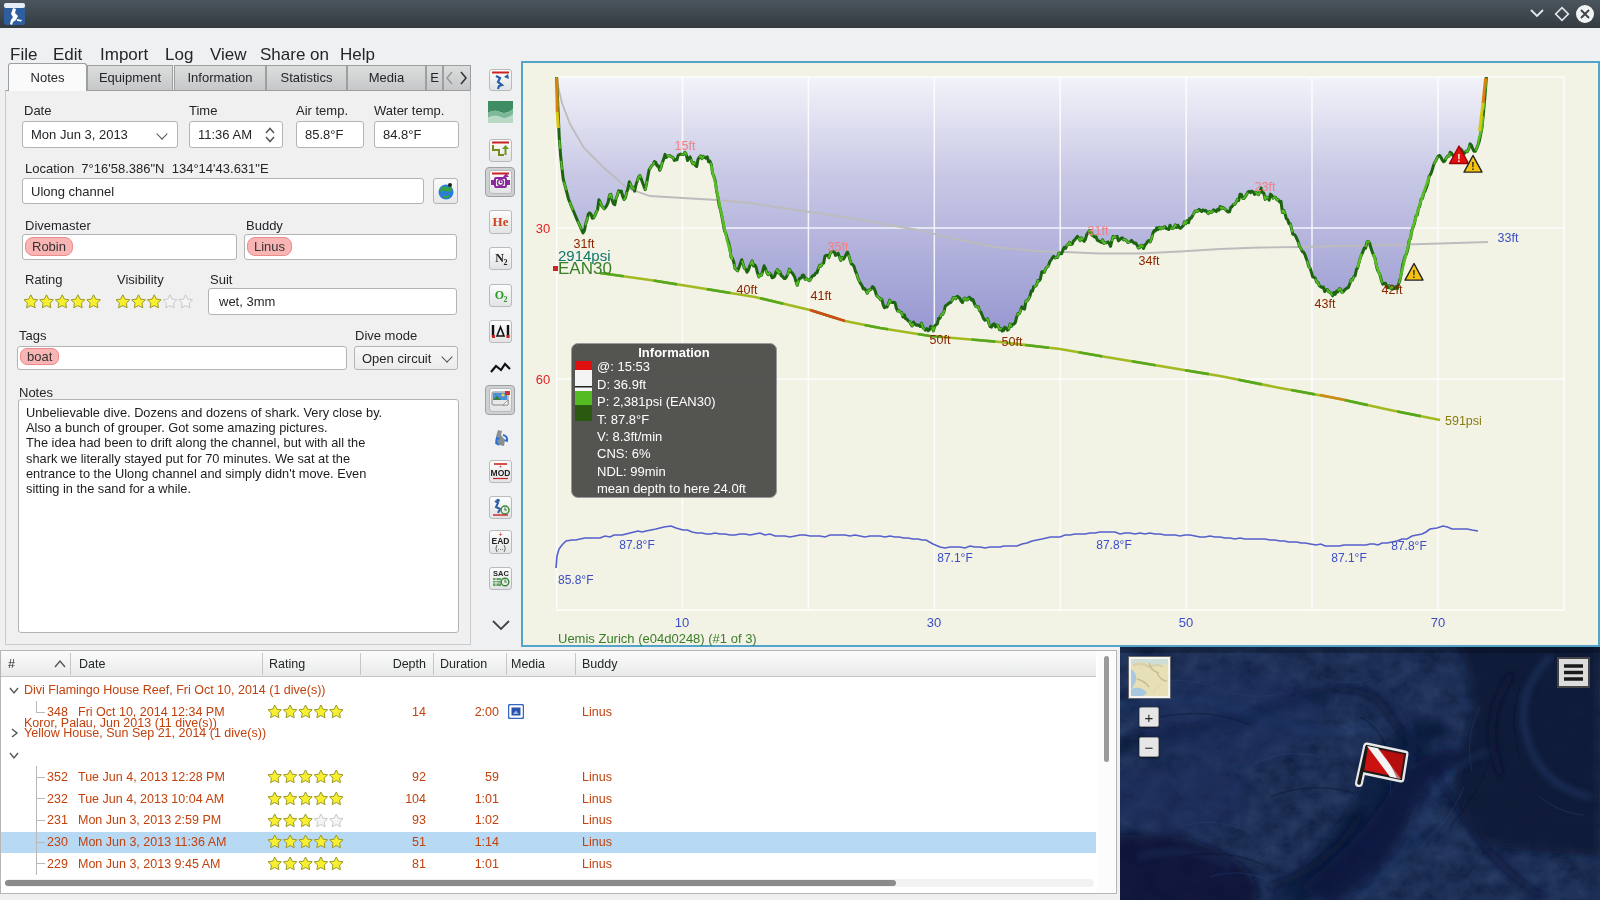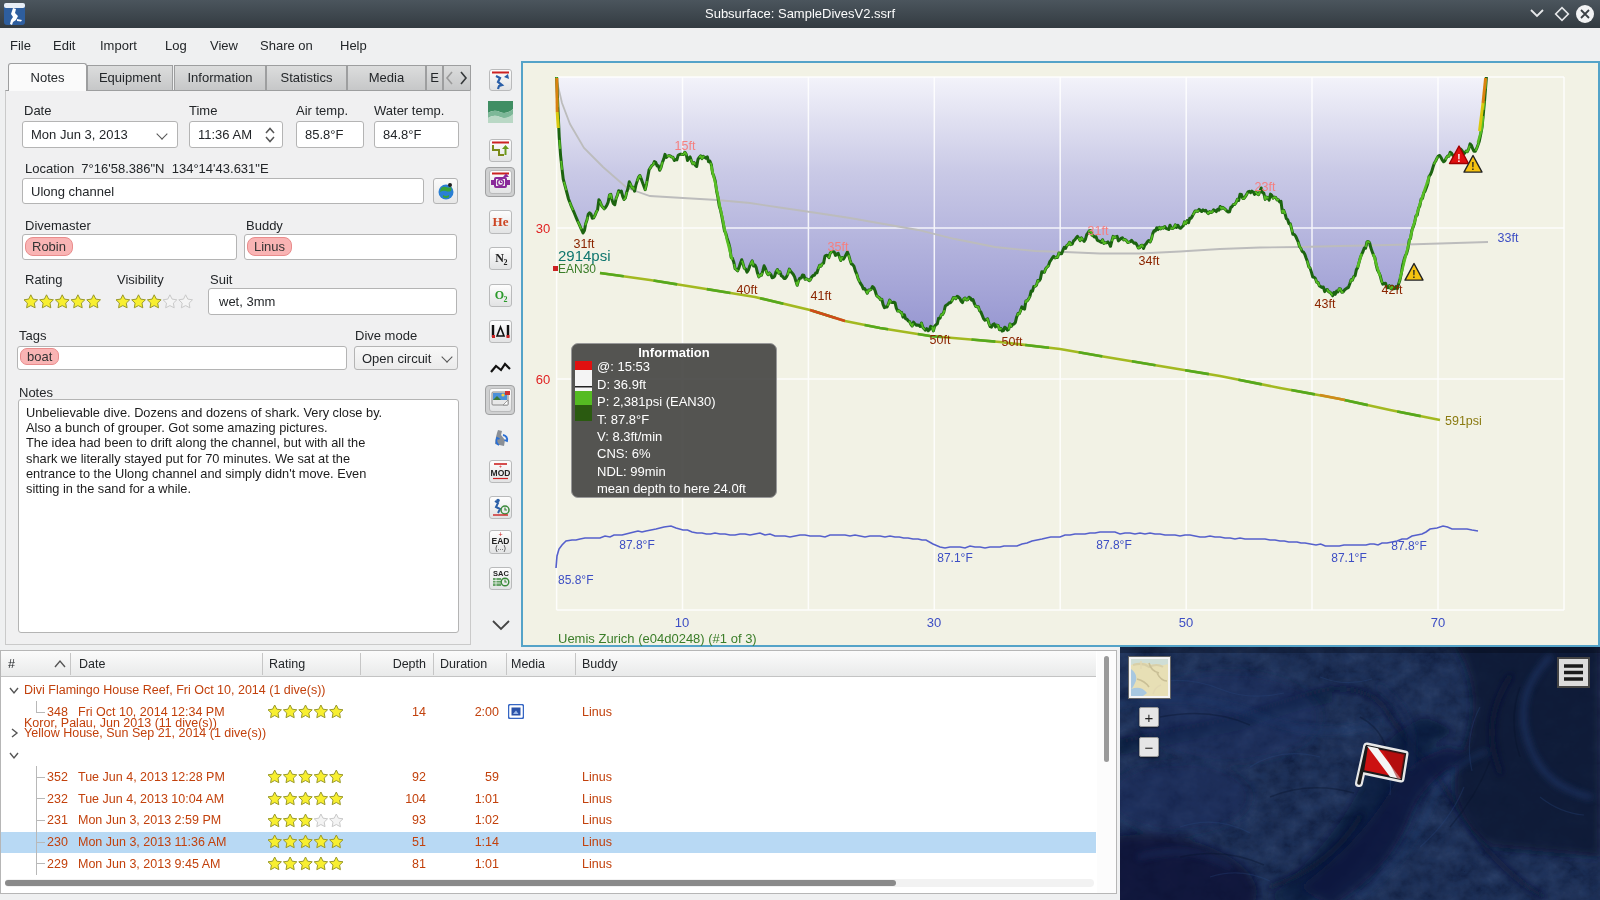--- a/index.html
+++ b/index.html
@@ -1,39 +1,38 @@
 <!DOCTYPE html>
 <html><head><meta charset="utf-8"><style>
 *{margin:0;padding:0;box-sizing:border-box}
 html,body{width:1600px;height:900px;overflow:hidden;font-family:"Liberation Sans",sans-serif;background:#eff0f1}
 .abs{position:absolute}
 #titlebar{position:absolute;left:0;top:0;width:1600px;height:28px;background:linear-gradient(#4b555d,#333b41)}
 #titlebar .title{position:absolute;left:0;right:0;top:6px;text-align:center;color:#fcfcfc;font-size:13px}
 #menubar{position:absolute;left:0;top:28px;width:1600px;height:30px;background:#eff0f1}
-.menuitem{position:absolute;top:10px;font-size:13px;color:#232629}
+.menuitem{position:absolute;top:17px;font-size:17px;color:#232629}
 .lbl{position:absolute;font-size:13px;color:#232629}
 .field{position:absolute;background:#fff;border:1px solid #b4b4b4;border-radius:3px;font-size:13px;color:#232629}
 .field .tx{position:absolute;left:8px;top:5px;white-space:nowrap}
 .pill{position:absolute;background:#f9b4b4;border:1.5px solid #e98c8c;border-radius:8px;font-size:13px;color:#333;padding:0 6px;line-height:17px}
 .combo-arrow{position:absolute;width:8px;height:8px;border-left:1.6px solid #555;border-bottom:1.6px solid #555;transform:rotate(-45deg)}
 .tab{position:absolute;top:65px;height:25px;background:linear-gradient(#dcdddd,#c6c7c8);border:1px solid #9d9e9f;border-bottom:none;font-size:13px;color:#232629;text-align:center}
 .tab span{position:relative;top:4px}
 #tab-active{top:63px;height:28px;background:#fafafa;border-radius:3px 3px 0 0;z-index:3}
 .hdrtxt{position:absolute;top:6px;font-size:12.5px;color:#232629}
 .rowtxt{position:absolute;font-size:12.5px;color:#c2410c;white-space:nowrap}
 .num{text-align:right}
 </style></head><body>
 <div id="titlebar">
  <svg class="abs" style="left:4px;top:3px" width="21" height="22">
       <rect x="0" y="0" width="21" height="22" rx="3" fill="#2e5e9e"></rect>
       <rect x="0" y="0" width="21" height="5" rx="2" fill="#e8eef6"></rect>
       <path d="M9,5 l3,1 l-1,4 l3,3 l-2,4 l-3,2 l-1,3 l-2,-1 l1,-4 l2,-3 l-2,-3 z" fill="#fff"></path>
       <path d="M13,16 l5,1 l-1,1.5 l-4,-0.5 z" fill="#fff"></path>
     </svg>
- <div class="title">Subsurface: SampleDivesV2.ssrf</div>
  <svg class="abs" style="left:1529px;top:7px" width="16" height="14">
       <path d="M2,3 L8,9 L14,3" fill="none" stroke="#e6e8ea" stroke-width="1.8"></path>
     </svg>
  <svg class="abs" style="left:1553px;top:5px" width="18" height="18">
       <rect x="4.5" y="4.5" width="9" height="9" fill="none" stroke="#e6e8ea" stroke-width="1.6" transform="rotate(45 9 9)"></rect>
     </svg>
  <svg class="abs" style="left:1575px;top:4px" width="20" height="20">
       <circle cx="10" cy="10" r="9" fill="#f2f3f4"></circle>
       <path d="M6,6 L14,14 M14,6 L6,14" stroke="#3a4045" stroke-width="1.8"></path>
     </svg>
@@ -278,21 +277,21 @@
 <span class="abs" style="left:838px;top:247px;font-size:12.5px;color:#f57f7f;white-space:nowrap;transform:translate(-50%,-50%)">35ft</span>
 <span class="abs" style="left:940px;top:340px;font-size:12.5px;color:#8b2500;white-space:nowrap;transform:translate(-50%,-50%)">50ft</span>
 <span class="abs" style="left:1012px;top:342px;font-size:12.5px;color:#8b2500;white-space:nowrap;transform:translate(-50%,-50%)">50ft</span>
 <span class="abs" style="left:1098px;top:231px;font-size:12.5px;color:#f57f7f;white-space:nowrap;transform:translate(-50%,-50%)">31ft</span>
 <span class="abs" style="left:1149px;top:261px;font-size:12.5px;color:#8b2500;white-space:nowrap;transform:translate(-50%,-50%)">34ft</span>
 <span class="abs" style="left:1265px;top:187px;font-size:12.5px;color:#f57f7f;white-space:nowrap;transform:translate(-50%,-50%)">23ft</span>
 <span class="abs" style="left:1325px;top:304px;font-size:12.5px;color:#8b2500;white-space:nowrap;transform:translate(-50%,-50%)">43ft</span>
 <span class="abs" style="left:1392px;top:290px;font-size:12.5px;color:#8b2500;white-space:nowrap;transform:translate(-50%,-50%)">42ft</span>
 <span class="abs" style="left:1508px;top:238px;font-size:12.5px;color:#3d4ec4;white-space:nowrap;transform:translate(-50%,-50%)">33ft</span>
 <span class="abs" style="left:558px;top:255px;font-size:15px;color:#0f766e;white-space:nowrap;transform:translate(0,-50%)">2914psi</span>
-<span class="abs" style="left:558px;top:269px;font-size:12px;color:#3a7d28;white-space:nowrap;transform:translate(0,-50%)">EAN30</span>
+<span class="abs" style="left:558px;top:269px;font-size:17px;color:#3a7d28;white-space:nowrap;transform:translate(0,-50%)">EAN30</span>
 <span class="abs" style="left:1445px;top:421px;font-size:12.5px;color:#8a7a10;white-space:nowrap;transform:translate(0,-50%)">591psi</span>
 <span class="abs" style="left:558px;top:580px;font-size:12.0px;color:#3d4ec4;white-space:nowrap;transform:translate(0,-50%)">85.8°F</span>
 <span class="abs" style="left:637px;top:545px;font-size:12.0px;color:#3d4ec4;white-space:nowrap;transform:translate(-50%,-50%)">87.8°F</span>
 <span class="abs" style="left:955px;top:558px;font-size:12.0px;color:#3d4ec4;white-space:nowrap;transform:translate(-50%,-50%)">87.1°F</span>
 <span class="abs" style="left:1114px;top:545px;font-size:12.0px;color:#3d4ec4;white-space:nowrap;transform:translate(-50%,-50%)">87.8°F</span>
 <span class="abs" style="left:1349px;top:558px;font-size:12.0px;color:#3d4ec4;white-space:nowrap;transform:translate(-50%,-50%)">87.1°F</span>
 <span class="abs" style="left:1409px;top:546px;font-size:12.0px;color:#3d4ec4;white-space:nowrap;transform:translate(-50%,-50%)">87.8°F</span>
 <span class="abs" style="left:558px;top:638px;font-size:13.0px;color:#3a7d28;white-space:nowrap;transform:translate(0,-50%)">Uemis Zurich (e04d0248) (#1 of 3)</span>
 <div class="abs" style="left:571px;top:343px;width:206px;height:155px;background:rgba(72,72,70,0.93);border:1px solid #999;border-radius:7px"></div>
 <span class="abs" style="left:674px;top:352px;font-size:13.0px;color:#fff;font-weight:bold;white-space:nowrap;transform:translate(-50%,-50%)">Information</span>

